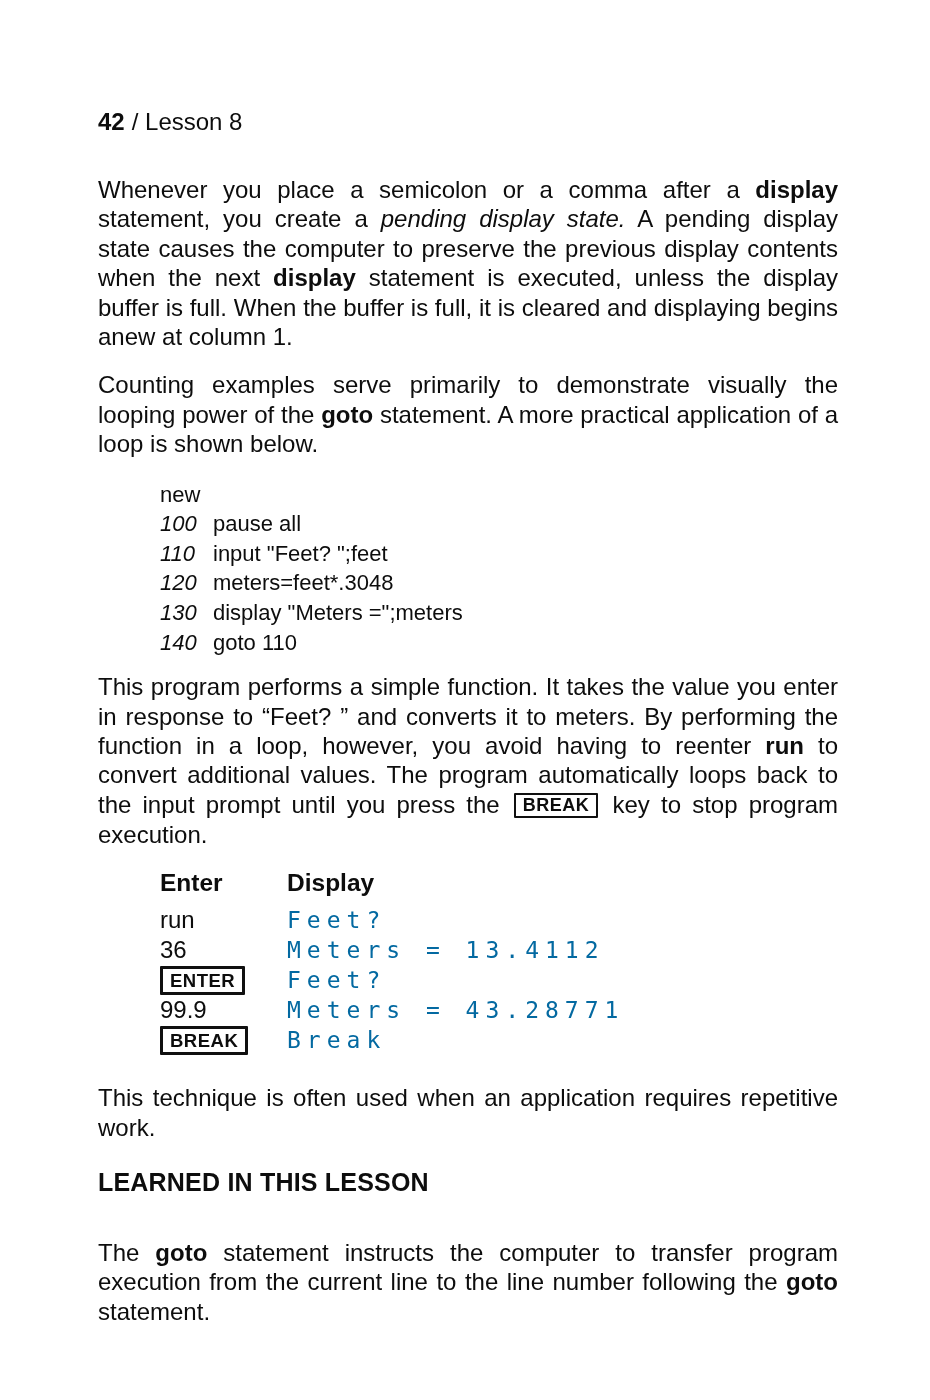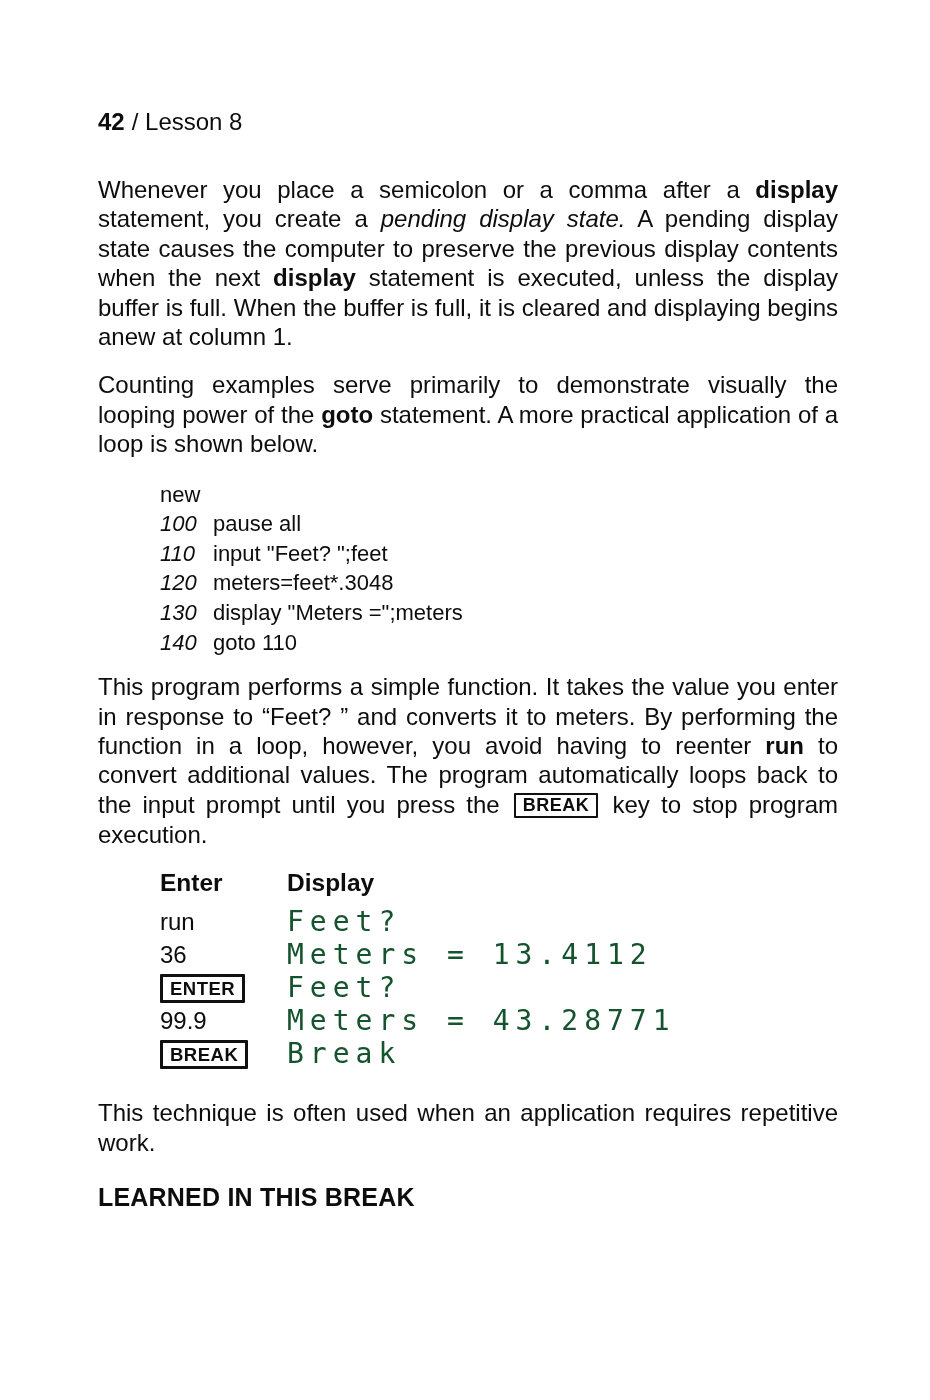--- a/index.html
+++ b/index.html
@@ -50,23 +50,23 @@
   }
   .col-enter { width: 127px; flex: 0 0 127px; }
   .io-row {
     display: flex;
     align-items: center;
     min-height: 30px;
     font-size: 24px;
   }
   .lcd {
     font-family: "DejaVu Sans Mono", monospace;
-    font-size: 28px;
+    font-size: 23px;
     letter-spacing: 6px;
-    color: #14532d;
+    color: #0369a1;
     white-space: pre;
   }
   .key {
     display: inline-block;
     border: 3px solid #101010;
     border-radius: 1px;
     padding: 0 7px;
     font-weight: 700;
     font-size: 18.5px;
     line-height: 23px;
@@ -132,17 +132,18 @@
           </div>
           <div class="io-row">
             <span class="col-enter"><span class="key">BREAK</span></span>
             <span class="lcd">Break</span>
           </div>
         </div>
     </div>
 
     <p class="body mb-extra"><span>This technique is often used when an application requires repetitive work.</span></p>
 
-    <div class="section-heading">LEARNED IN THIS BREAK</div>
+    <div class="section-heading">LEARNED IN THIS LESSON</div>
 
+    <p class="body"><span>The </span><b>goto</b><span> statement instructs the computer to transfer program execution from the current line to the line number following the </span><b>goto</b><span> statement.</span></p>
 
   </div>
 </div>
 
 </body></html>

